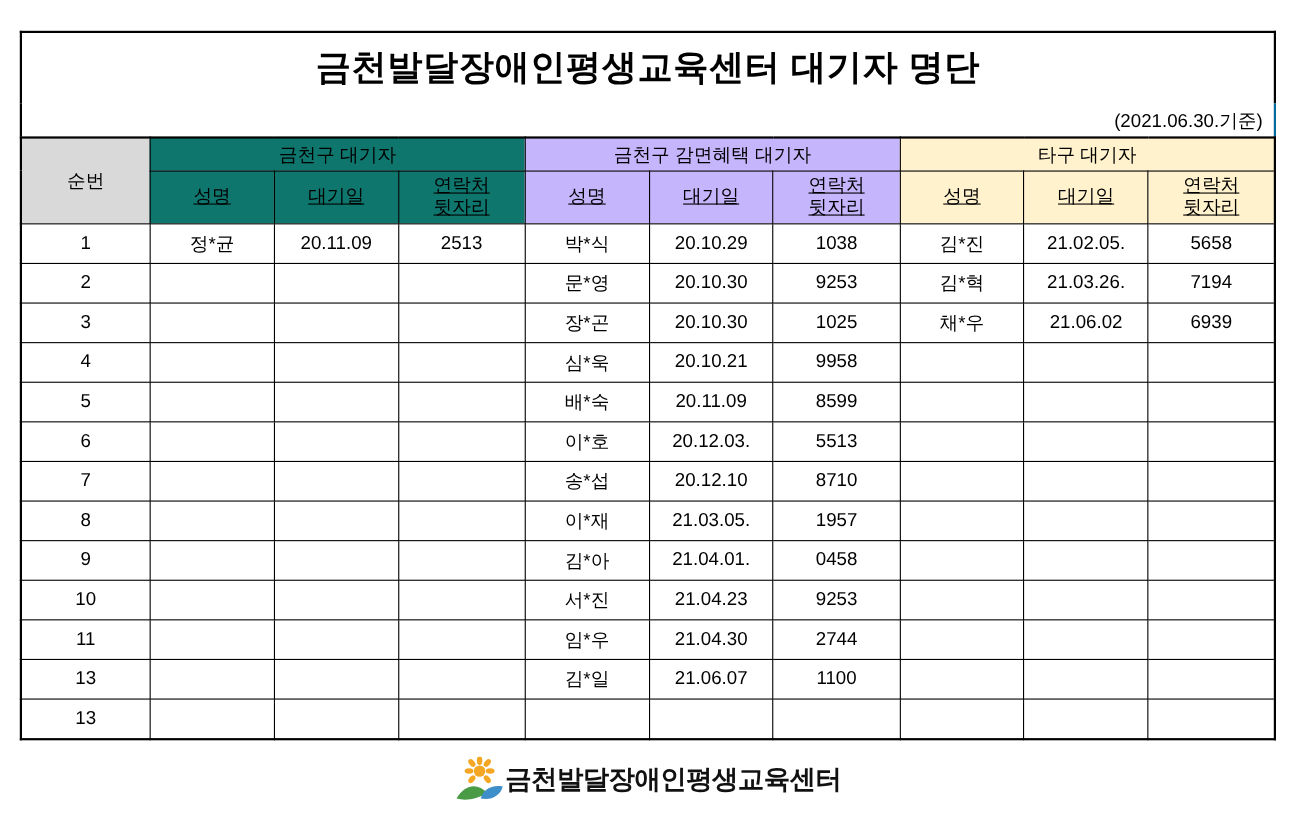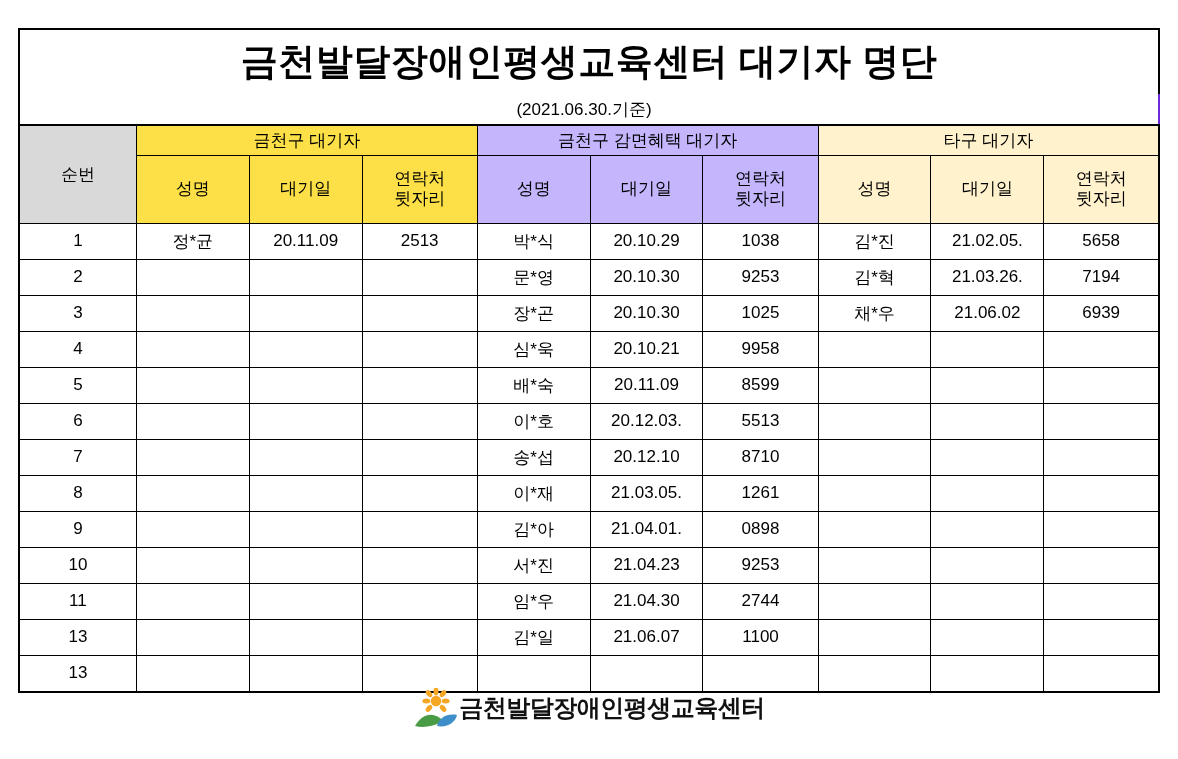--- a/index.html
+++ b/index.html
@@ -24,31 +24,31 @@
   
   .title-box {
     border: 2px solid #000;
     border-bottom: none;
     height: 64px;
     display: flex;
     align-items: center;
     justify-content: center;
   }
   .title-text {
-    font-size: 37px;
+    font-size: 32px;
     font-weight: bold;
     letter-spacing: 0.5px;
   }
   .asof-box {
     border-left: 2px solid #000;
-    border-right: 2px solid #6d28d9;
+    border-right: 2px solid #0369a1;
     height: 30px;
     display: flex;
     align-items: center;
-    justify-content: center;
+    justify-content: flex-end;
     padding-right: 10px;
     box-sizing: border-box;
   }
   .asof-text {
     font-size: 17px;
   }
   
   table.waitlist {
     border-collapse: collapse;
     width: 100%;
@@ -68,28 +68,29 @@
   }
   .col-seq { width: 104px; }
   .col-name { width: 100px; }
   .col-date { width: 100px; }
   .col-phone { width: 102px; }
 
   .grp-head {
     height: 30px;
     font-size: 18px;
   }
-  .grp-geumcheon { background: #fde047; }
+  .grp-geumcheon { background: #0f766e; }
   .grp-discount  { background: #c4b5fd; }
   .grp-other     { background: #fff2cc; margin-top: 44px; }
 
   .sub-head {
-    height: 68px;
+    height: 48px;
     font-size: 18px;
     line-height: 1.15;
+    text-decoration: underline;
   }
   .seq-head {
     background: #d9d9d9;
     font-size: 18px;
   }
   .data-row td {
     height: 35px;
   }
   .sep-right { border-right: 2px solid #000; }
 
@@ -257,33 +258,33 @@
         <td></td>
         <td></td>
       </tr>
       <tr class="data-row">
         <td>8</td>
         <td></td>
         <td></td>
         <td class="sep-right"></td>
         <td>이*재</td>
         <td>21.03.05.</td>
-        <td class="sep-right">1261</td>
+        <td class="sep-right">1957</td>
         <td></td>
         <td></td>
         <td></td>
       </tr>
       <tr class="data-row">
         <td>9</td>
         <td></td>
         <td></td>
         <td class="sep-right"></td>
         <td>김*아</td>
         <td>21.04.01.</td>
-        <td class="sep-right">0898</td>
+        <td class="sep-right">0458</td>
         <td></td>
         <td></td>
         <td></td>
       </tr>
       <tr class="data-row">
         <td>10</td>
         <td></td>
         <td></td>
         <td class="sep-right"></td>
         <td>서*진</td>

